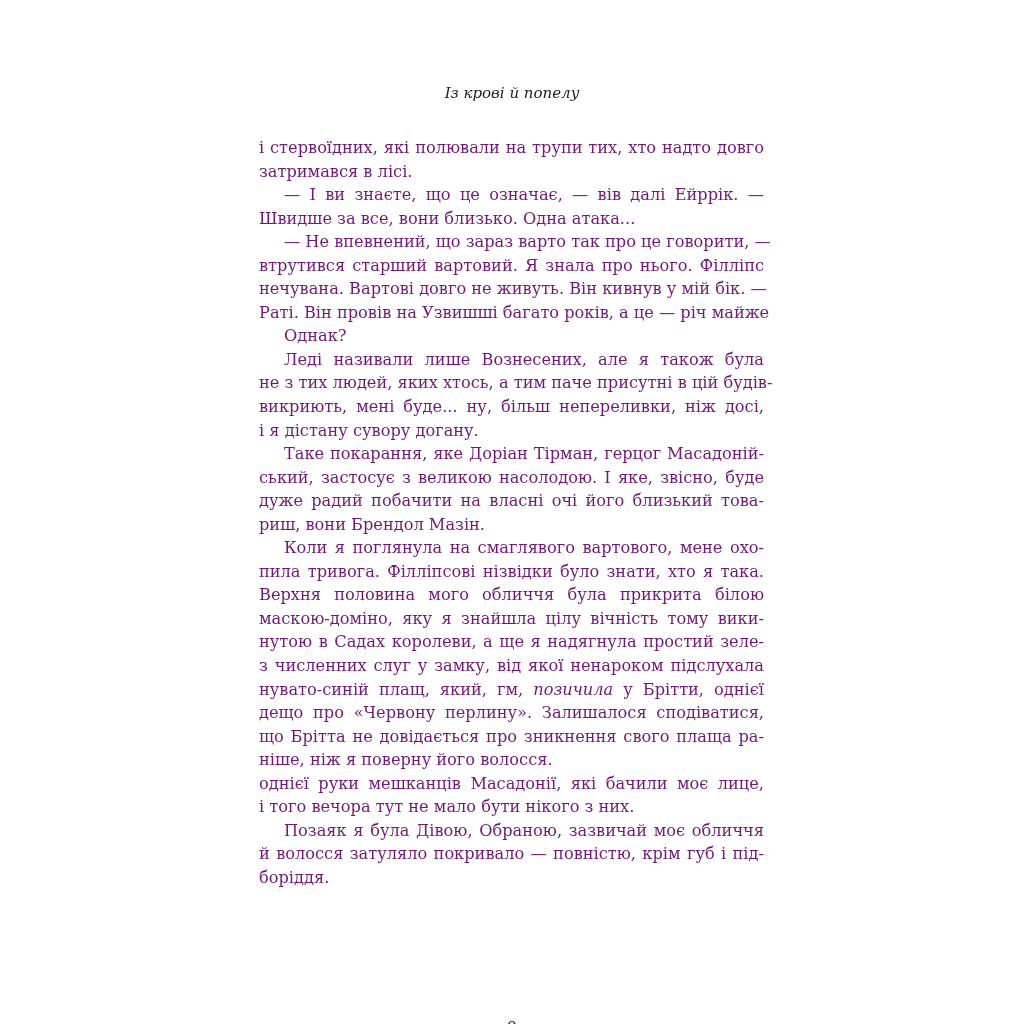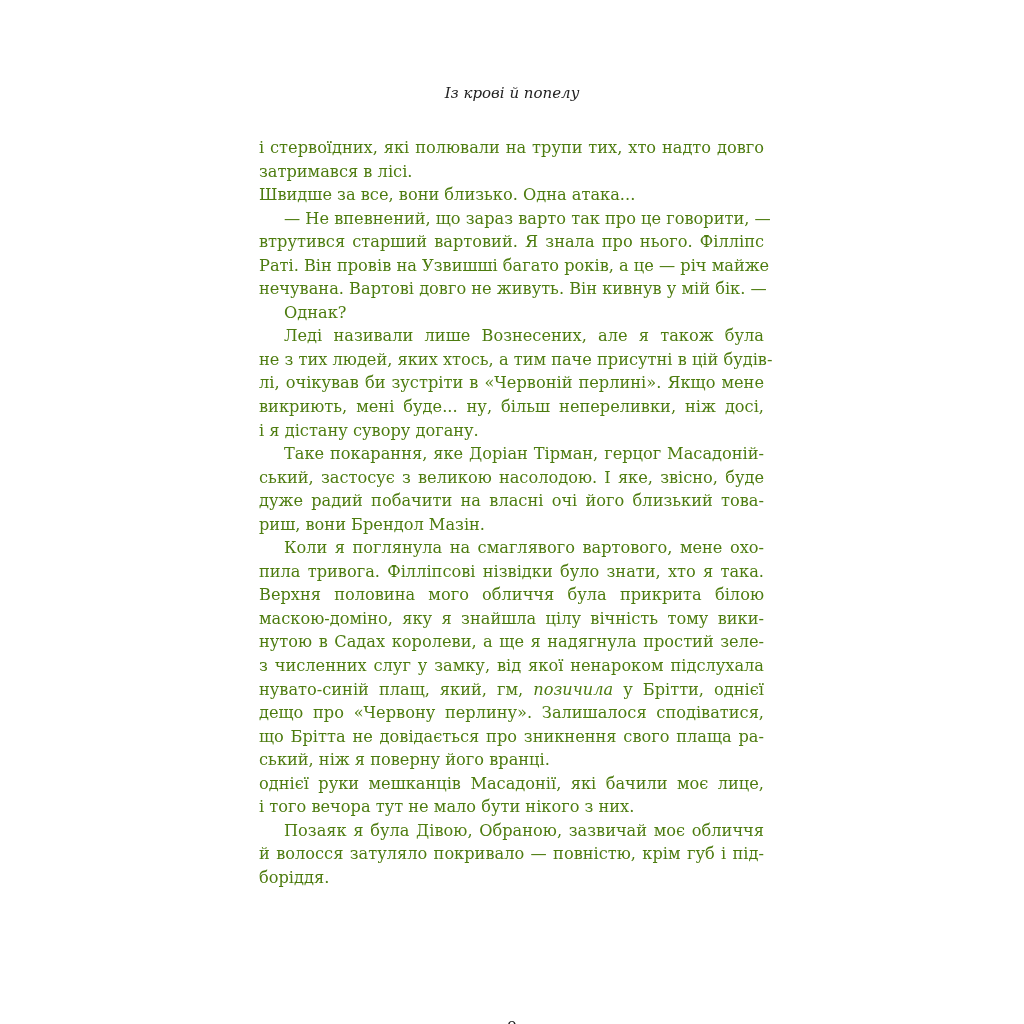--- a/index.html
+++ b/index.html
@@ -6,21 +6,21 @@
   body { width: 1024px; height: 1024px; position: relative; overflow: hidden; }
   .page {
     position: absolute; left: 0; top: 0; width: 1024px; height: 1024px; background: #ffffff; margin-top: 48px;
   }
   .running-head {
     position: absolute; top: 36px; left: 0; width: 1024px; text-align: center;
     font-family: "DejaVu Serif", serif; font-style: italic; font-size: 15px; color: #222;
   }
   .body-text {
     position: absolute; left: 259px; top: 88px; width: 505px;
-    font-family: "DejaVu Serif", serif; font-size: 16.2px; line-height: 23.55px; color: #4d7c0f;
+    font-family: "DejaVu Serif", serif; font-size: 16.2px; line-height: 23.55px; color: #701a75;
   }
   .line {
     display: block; white-space: nowrap; height: 23.55px;
     text-align: justify; text-align-last: justify;
   }
   .line.last { text-align-last: left; }
   .line.indent { padding-left: 25px; }
   .line em { font-style: italic; }
   .folio {
     position: absolute; top: 970px; left: 0; width: 1024px; text-align: center;
@@ -29,45 +29,45 @@
 </style>
 </head>
 <body>
 
 <div class="page">
   <div class="running-head">Із крові й попелу</div>
 
   <div class="body-text">
     <span class="line"><span>і стервоїдних, які полювали на трупи тих, хто надто довго</span></span>
     <span class="line last"><span>затримався в лісі.</span></span>
+    <span class="line indent"><span>— І ви знаєте, що це означає, — вів далі Ейррік. —</span></span>
     <span class="line last"><span>Швидше за все, вони близько. Одна атака...</span></span>
     <span class="line indent"><span>— Не впевнений, що зараз варто так про це говорити, —</span></span>
     <span class="line"><span>втрутився старший вартовий. Я знала про нього. Філліпс</span></span>
+    <span class="line"><span>нечувана. Вартові довго не живуть. Він кивнув у мій бік. —</span></span>
     <span class="line"><span>Раті. Він провів на Узвишші багато років, а це — річ майже</span></span>
-    <span class="line"><span>нечувана. Вартові довго не живуть. Він кивнув у мій бік. —</span></span>
     <span class="line indent last"><span>Однак?</span></span>
     <span class="line indent"><span>Леді називали лише Вознесених, але я також була</span></span>
     <span class="line"><span>не з тих людей, яких хтось, а тим паче присутні в цій будів-</span></span>
-    <span class="line"><span>лі, очікував би зустріти в «Червоній перлині». Якщо мене</span></span>
     <span class="line"><span>викриють, мені буде... ну, більш непереливки, ніж досі,</span></span>
     <span class="line last"><span>і я дістану сувору догану.</span></span>
     <span class="line indent"><span>Таке покарання, яке Доріан Тірман, герцог Масадоній-</span></span>
     <span class="line"><span>ський, застосує з великою насолодою. І яке, звісно, буде</span></span>
     <span class="line"><span>дуже радий побачити на власні очі його близький това-</span></span>
     <span class="line last"><span>риш, вони Брендол Мазін.</span></span>
     <span class="line indent"><span>Коли я поглянула на смаглявого вартового, мене охо-</span></span>
     <span class="line"><span>пила тривога. Філліпсові нізвідки було знати, хто я така.</span></span>
     <span class="line"><span>Верхня половина мого обличчя була прикрита білою</span></span>
     <span class="line"><span>маскою-доміно, яку я знайшла цілу вічність тому вики-</span></span>
     <span class="line"><span>нутою в Садах королеви, а ще я надягнула простий зеле-</span></span>
     <span class="line"><span>з численних слуг у замку, від якої ненароком підслухала</span></span>
     <span class="line"><span>нувато-синій плащ, який, гм, </span><em>позичила</em><span> у Брітти, однієї</span></span>
     <span class="line"><span>дещо про «Червону перлину». Залишалося сподіватися,</span></span>
     <span class="line"><span>що Брітта не довідається про зникнення свого плаща ра-</span></span>
-    <span class="line last"><span>ський, ніж я поверну його вранці.</span></span>
+    <span class="line last"><span>ніше, ніж я поверну його волосся.</span></span>
     <span class="line"><span>однієї руки мешканців Масадонії, які бачили моє лице,</span></span>
     <span class="line last"><span>і того вечора тут не мало бути нікого з них.</span></span>
     <span class="line indent"><span>Позаяк я була Дівою, Обраною, зазвичай моє обличчя</span></span>
     <span class="line"><span>й волосся затуляло покривало — повністю, крім губ і під-</span></span>
     <span class="line last"><span>боріддя.</span></span>
   </div>
 
   <div class="folio">9</div>
 </div>
 

